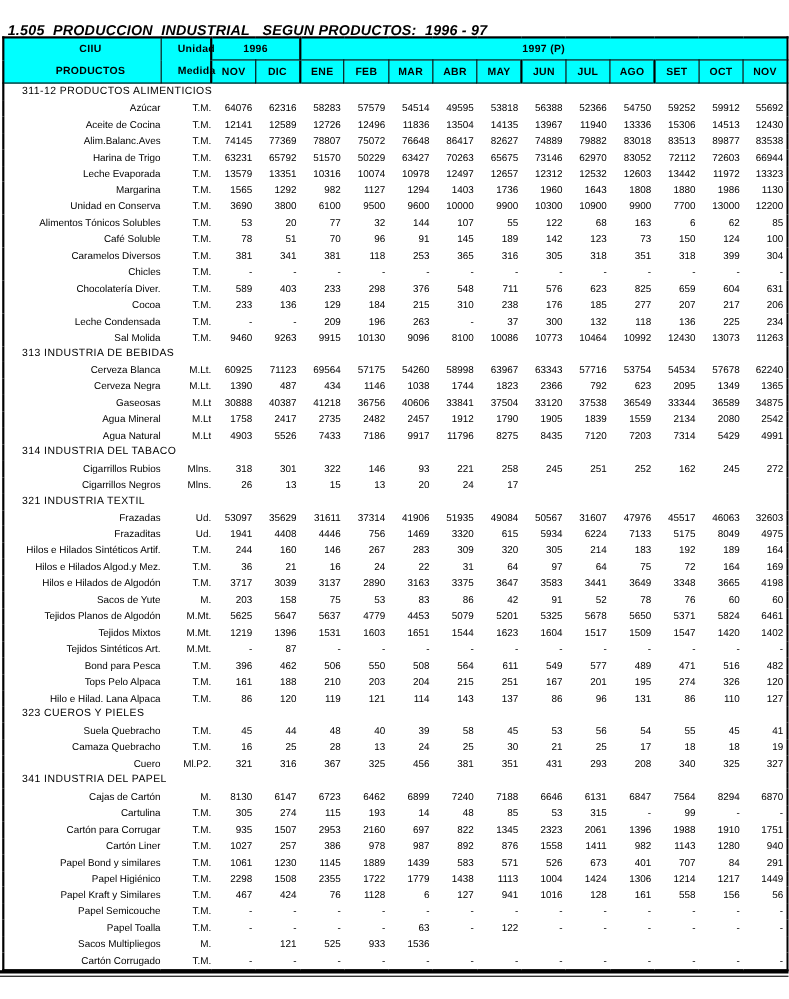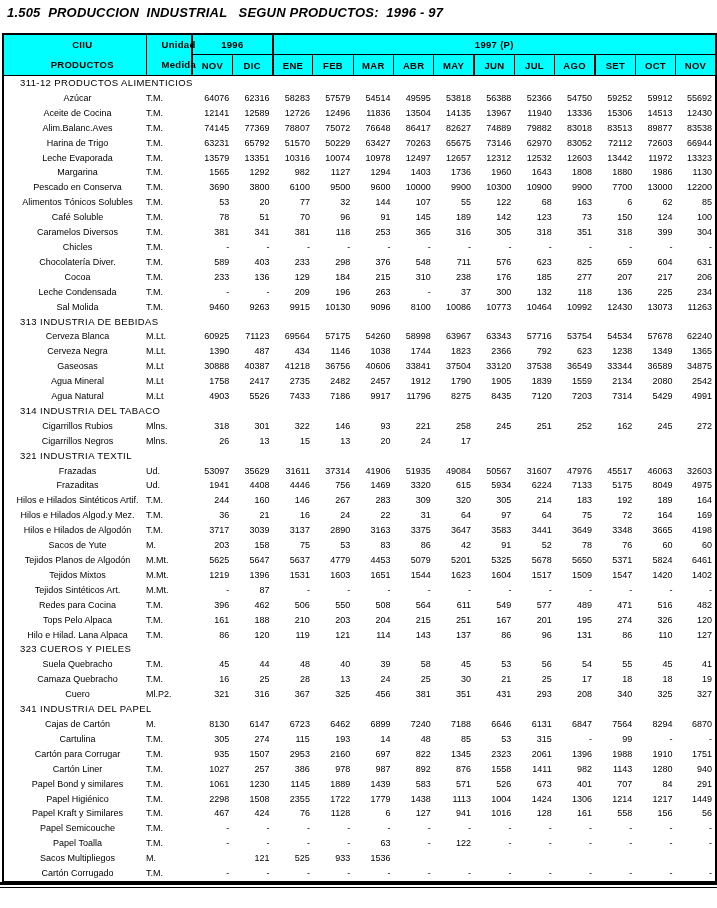--- a/index.html
+++ b/index.html
@@ -1,21 +1,21 @@
 <!DOCTYPE html>
 <html><head>
 <meta charset="utf-8">
 <style>
   html, body { margin:0; padding:0; }
   body {
     width:717px; height:908px; background:#FFFFFF; color:#000;
     font-family:"Liberation Sans", sans-serif; position:relative; overflow:hidden;
   }
   .title {
-    position:absolute; top:5px; left:7px;
+    position:absolute; top:20px; left:7px;
     font-size:13px; font-weight:bold; font-style:italic;
     white-space:pre; letter-spacing:0.2px;
   }
   table.prod {
     position:absolute; top:33px; left:2px; width:713px;
     border-collapse:collapse; table-layout:fixed;
     border:2px solid #000;
   }
   thead th {
     background:#00FFFF; border:1px solid #000;
@@ -24,22 +24,22 @@
   }
   thead tr.r1 th { height:19px; }
   thead tr.r2 th { height:20px; }
   th.stack { vertical-align:middle; }
   th.stack div { line-height:20px;margin-left:15px; }
   .bL2 { border-left:2px solid #000 !important; }
   tbody td {
     font-size:9px; height:14.9px; line-height:14.9px; padding:0;
     white-space:nowrap; overflow:hidden; border:none; background:#fff;
   }
-  tbody td.name  { text-align:center; padding-left:5px; }
-  tbody td.unit  { text-align:left; }
+  tbody td.name  { text-align:right; padding-left:5px; }
+  tbody td.unit  { text-align:right; }
   tbody td.val   { text-align:right; padding-right:3px; }
   tbody tr.section td { font-size:9.5px; padding-left:16px; letter-spacing:0.4px; }
   .bottom-rule {
     position:absolute; top:882px; left:0; width:717px; height:2px;
     border-top:3px solid #000; border-bottom:1px solid #000;
   }
   .continua {
     position:absolute; top:880px; right:5px;
     font-size:12px; font-style:italic; font-weight:bold;
     font-family:"Liberation Sans", sans-serif;
@@ -198,21 +198,21 @@
         <td class="val">1403</td>
         <td class="val">1736</td>
         <td class="val">1960</td>
         <td class="val">1643</td>
         <td class="val">1808</td>
         <td class="val">1880</td>
         <td class="val">1986</td>
         <td class="val">1130</td>
       </tr>
       <tr>
-        <td class="name">Pescado en Conserva</td>
+        <td class="name">Unidad en Conserva</td>
         <td class="unit">T.M.</td>
         <td class="val">3690</td>
         <td class="val">3800</td>
         <td class="val">6100</td>
         <td class="val">9500</td>
         <td class="val">9600</td>
         <td class="val">10000</td>
         <td class="val">9900</td>
         <td class="val">10300</td>
         <td class="val">10900</td>
@@ -383,21 +383,21 @@
         <td class="val">1390</td>
         <td class="val">487</td>
         <td class="val">434</td>
         <td class="val">1146</td>
         <td class="val">1038</td>
         <td class="val">1744</td>
         <td class="val">1823</td>
         <td class="val">2366</td>
         <td class="val">792</td>
         <td class="val">623</td>
-        <td class="val">1238</td>
+        <td class="val">2095</td>
         <td class="val">1349</td>
         <td class="val">1365</td>
       </tr>
       <tr>
         <td class="name">Gaseosas</td>
         <td class="unit">M.Lt</td>
         <td class="val">30888</td>
         <td class="val">40387</td>
         <td class="val">41218</td>
         <td class="val">36756</td>
@@ -632,21 +632,21 @@
         <td class="val">-</td>
         <td class="val">-</td>
         <td class="val">-</td>
         <td class="val">-</td>
         <td class="val">-</td>
         <td class="val">-</td>
         <td class="val">-</td>
         <td class="val">-</td>
       </tr>
       <tr>
-        <td class="name">Redes para Cocina</td>
+        <td class="name">Bond para Pesca</td>
         <td class="unit">T.M.</td>
         <td class="val">396</td>
         <td class="val">462</td>
         <td class="val">506</td>
         <td class="val">550</td>
         <td class="val">508</td>
         <td class="val">564</td>
         <td class="val">611</td>
         <td class="val">549</td>
         <td class="val">577</td>

